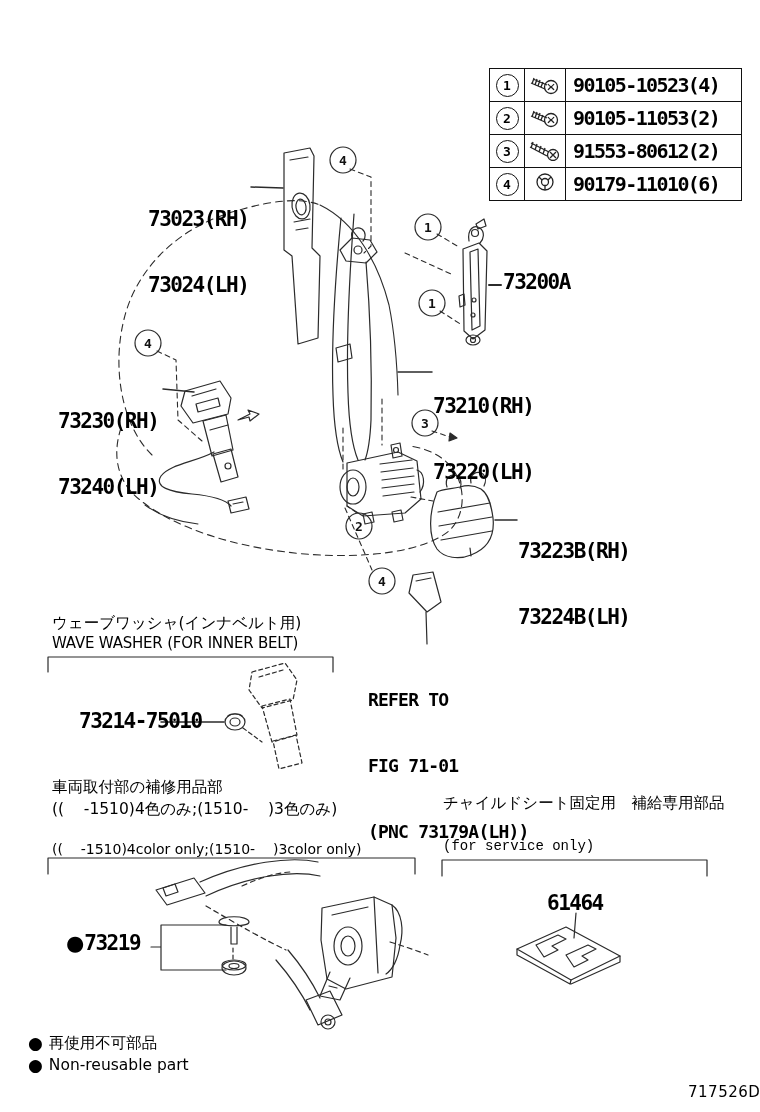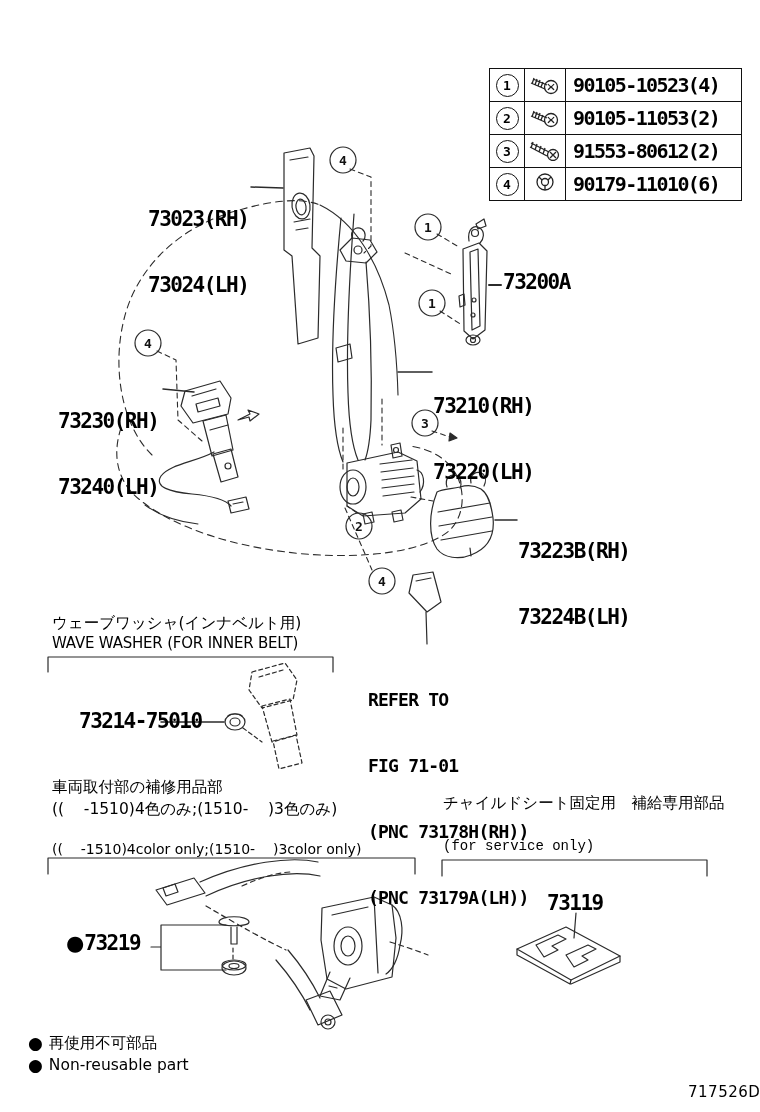--- a/index.html
+++ b/index.html
@@ -300,36 +300,35 @@
   </div>
 
   <div class="pl" style="left:518px;top:496px;">
     <div>73223B(RH)</div>
     <div>73224B(LH)</div>
   </div>
 
   <div class="pl small" style="left:368px;top:645px;">
     <div>REFER TO</div>
     <div>FIG 71-01</div>
-    <div>(PNC 73178H(RH))</div>
     <div>(PNC 73179A(LH))</div>
   </div>
 
   <div class="note jp" style="left:52px;top:613px;">ウェーブワッシャ(インナベルト用)</div>
   <div class="note en15" style="left:52px;top:634px;">WAVE WASHER (FOR INNER BELT)</div>
   <div class="pl" style="left:79px;top:710px;">73214-75010</div>
 
   <div class="note jp" style="left:52px;top:777px;">車両取付部の補修用品部</div>
   <div class="note jp" style="left:52px;top:799px;">((    -1510)4色のみ;(1510-    )3色のみ)</div>
   <div class="note" style="left:52px;top:841px;">((    -1510)4color only;(1510-    )3color only)</div>
 
   <div class="note jp" style="left:443px;top:793px;">チャイルドシート固定用　補給専用部品</div>
   <div class="note" style="left:443px;top:838px;font-family:Liberation Mono, monospace;">(for service only)</div>
 
-  <div class="pl" style="left:547px;top:892px;">73119</div>
+  <div class="pl" style="left:547px;top:892px;">61464</div>
 
   <div class="pl" style="left:66px;top:932px;display:flex;align-items:center;">
     <span style="font-family:'DejaVu Sans',sans-serif;letter-spacing:0;">●</span><span>73219</span>
   </div>
 
   <div class="legend-row" style="left:28px;top:1033px;">
     <span class="dot">●</span>
     <span>再使用不可部品</span>
   </div>
   <div class="legend-row" style="left:28px;top:1056px;">

